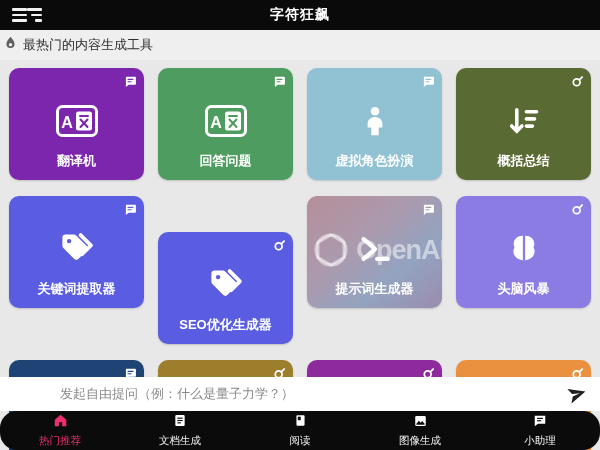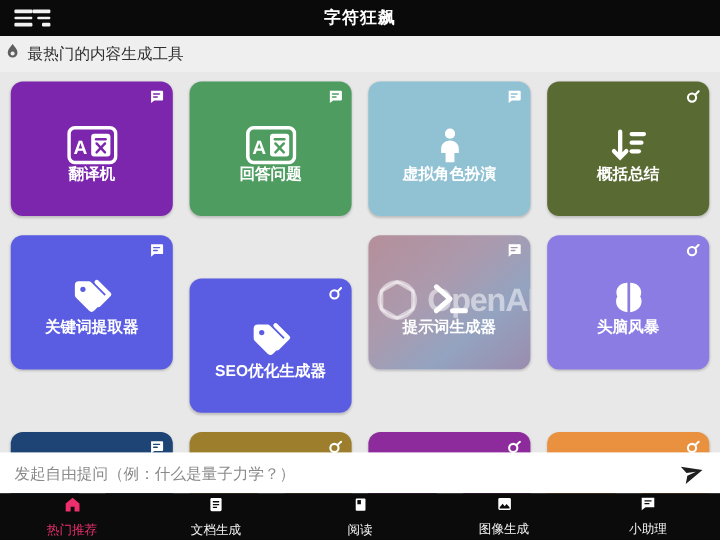--- a/index.html
+++ b/index.html
@@ -22,39 +22,39 @@
              display:flex; align-items:center; gap:5px; padding:0 3px; }
   .section-title { font-size:13px; color:#2e2e2e; }
 
   
   .grid { position:absolute; top:60px; left:0; width:600px; display:grid;
           grid-template-columns:repeat(4,1fr); gap:16px 14px; padding:8px 9px 0 9px; }
   .card { position:relative; height:112px; border-radius:10px; overflow:hidden; cursor:pointer;
           box-shadow:0 1px 2px rgba(0,0,0,.18); }
   .cicon { position:absolute; left:0; right:0; top:22px; bottom:28px;
            display:flex; align-items:center; justify-content:center; z-index:2; }
-  .ctitle { position:absolute; bottom:26px; left:2px; right:2px; text-align:center;
+  .ctitle { position:absolute; bottom:10px; left:2px; right:2px; text-align:center;
             color:#fff; font-size:13px; font-weight:bold; white-space:nowrap; z-index:2; }
   .badge { position:absolute; top:6px; right:7px; width:13px; height:13px; z-index:3; }
   .card.openai { background:linear-gradient(140deg,#b4909c 5%,#ab9aae 40%,#93a3c0 68%,#9b8cae 100%); }
   .wm { position:absolute; top:32px; left:2px; display:flex; align-items:center; gap:3px;
         color:rgba(255,255,255,.5); font-size:27px; font-weight:bold; letter-spacing:-1px;
         white-space:nowrap; z-index:1; }
 
   
   .composer { position:absolute; left:0; bottom:39px; width:600px; height:34px; background:#ffffff;
               display:flex; align-items:center; padding:0 12px; z-index:15; }
   .composer input { flex:1; border:none; outline:none; background:transparent; font-size:13px; color:#b91c1c;
-                    font-family:Liberation Sans, sans-serif; }
+                    font-family:Liberation Serif, serif;margin-left:48px; }
   .composer input::placeholder { color:#8a8a8a; }
   .send-btn { width:22px; height:22px; display:flex; align-items:center; justify-content:center; cursor:pointer; }
 
   
   .nav { position:absolute; left:0; bottom:0; width:600px; height:39px; background:#0b0b0b;
-         display:flex; z-index:20; }
+         display:flex; z-index:20;border-radius:17px; }
   .nav-item { flex:1; display:flex; flex-direction:column; align-items:center; justify-content:center;
               gap:2px; cursor:pointer; }
   .nav-label { font-size:10.5px; color:#f5f5f5; }
 </style>
 </head>
 <body>
 
 <div id="app">
 
   <div class="header">

